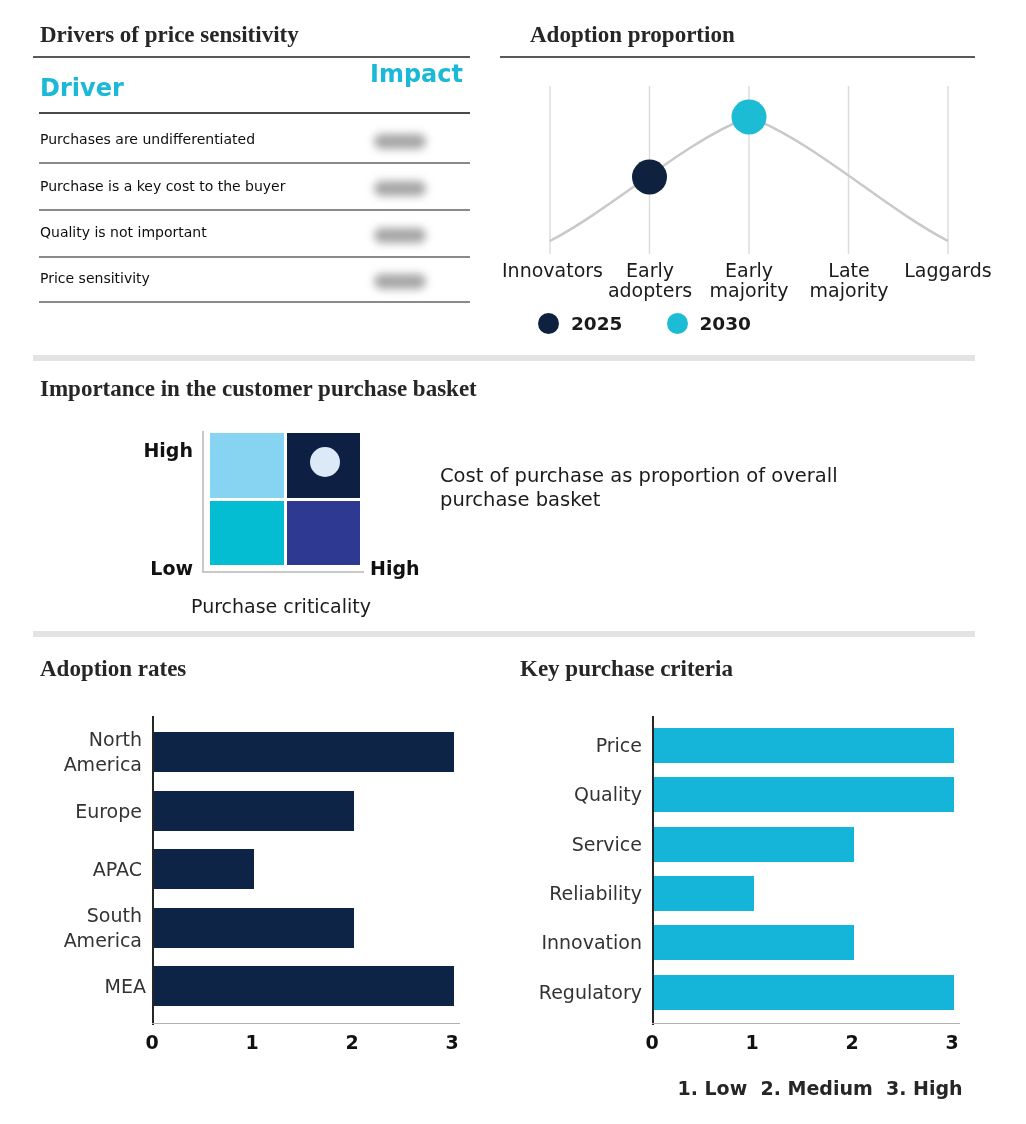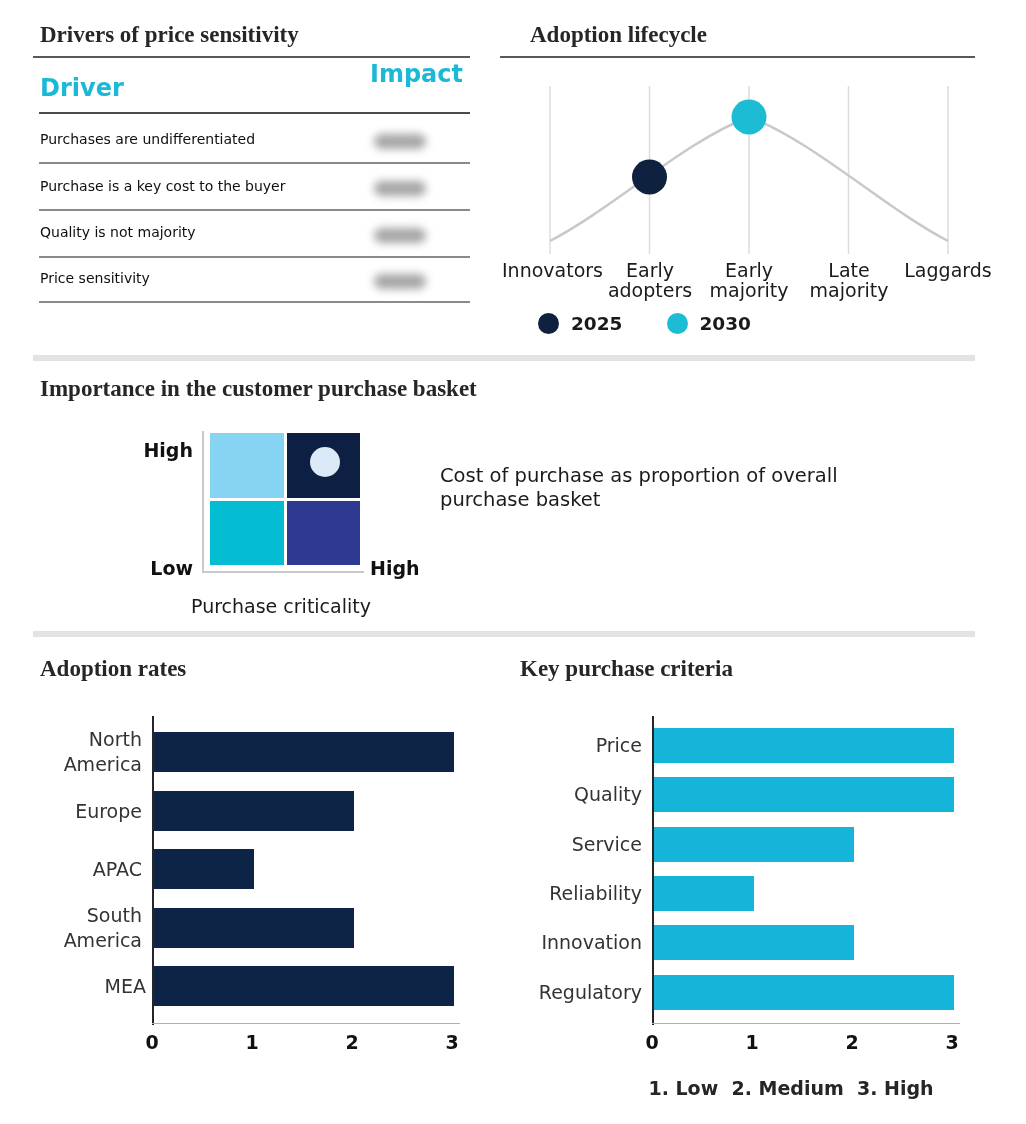--- a/index.html
+++ b/index.html
@@ -49,29 +49,29 @@
   <div class="abs head-rule" style="left:39px;top:112px;width:431px"></div>
 
   <div class="abs row-text" style="left:40px;top:131px">Purchases are undifferentiated</div>
   <div class="abs blur-blob" style="left:374px;top:134px"></div>
   <div class="row-rule" style="top:162px"></div>
 
   <div class="abs row-text" style="left:40px;top:178px">Purchase is a key cost to the buyer</div>
   <div class="abs blur-blob" style="left:374px;top:181px"></div>
   <div class="row-rule" style="top:209px"></div>
 
-  <div class="abs row-text" style="left:40px;top:224px">Quality is not majority</div>
+  <div class="abs row-text" style="left:40px;top:224px">Quality is not important</div>
   <div class="abs blur-blob" style="left:374px;top:228px"></div>
   <div class="row-rule" style="top:256px"></div>
 
   <div class="abs row-text" style="left:40px;top:270px">Price sensitivity</div>
   <div class="abs blur-blob" style="left:374px;top:274px"></div>
   <div class="row-rule" style="top:301px"></div>
 
-  <h2 class="abs sec-title" style="left:530px;top:22px">Adoption lifecycle</h2>
+  <h2 class="abs sec-title" style="left:530px;top:22px">Adoption proportion</h2>
   <div class="abs title-rule" style="left:500px;top:56px;width:475px"></div>
 
   <svg class="abs" style="left:500px;top:78px" width="475" height="182" viewBox="0 0 475 182">
     <g stroke="#dcdcdc" stroke-width="1.5">
       <line x1="50" y1="8" x2="50" y2="176"></line>
       <line x1="149.5" y1="8" x2="149.5" y2="176"></line>
       <line x1="249" y1="8" x2="249" y2="176"></line>
       <line x1="348.5" y1="8" x2="348.5" y2="176"></line>
       <line x1="448" y1="8" x2="448" y2="176"></line>
     </g>
@@ -118,21 +118,21 @@
   </div>
 
   <div class="abs xaxis-title" style="left:178px;top:595px;width:206px">Purchase criticality</div>
   <div class="abs annotation" style="left:440px;top:464px;width:400px">Cost of purchase as proportion of overall purchase basket</div>
 
   <div class="divider" style="top:631px"></div>
 
   <h2 class="abs sec-title" style="left:40px;top:656px">Adoption rates</h2>
   <h2 class="abs sec-title" style="left:520px;top:656px">Key purchase criteria</h2>
 
-  <div class="abs footnote" style="left:631px;top:1077px;width:320px">1. Low  2. Medium  3. High</div>
+  <div class="abs footnote" style="left:660px;top:1077px;width:320px">1. Low  2. Medium  3. High</div>
 
 <div class="spine-y" style="left: 152px; top: 716px; width: 2px; height: 309px;"></div>
     <div class="spine-x" style="left: 152px; top: 1023px; width: 308px; height: 1px;"></div>
     <div class="bar" style="left: 154px; top: 732px; width: 300px; height: 40px; background: rgb(14, 36, 70);"></div>
     <div class="bar-label" style="left: 28px; top: 726px; width: 114px; height: 52px;">North America</div>
     <div class="bar" style="left: 154px; top: 791px; width: 200px; height: 40px; background: rgb(14, 36, 70);"></div>
     <div class="bar-label" style="left: 28px; top: 785px; width: 114px; height: 52px;">Europe</div>
     <div class="bar" style="left: 154px; top: 849px; width: 100px; height: 40px; background: rgb(14, 36, 70);"></div>
     <div class="bar-label" style="left: 28px; top: 843px; width: 114px; height: 52px;">APAC</div>
     <div class="bar" style="left: 154px; top: 908px; width: 200px; height: 40px; background: rgb(14, 36, 70);"></div>

